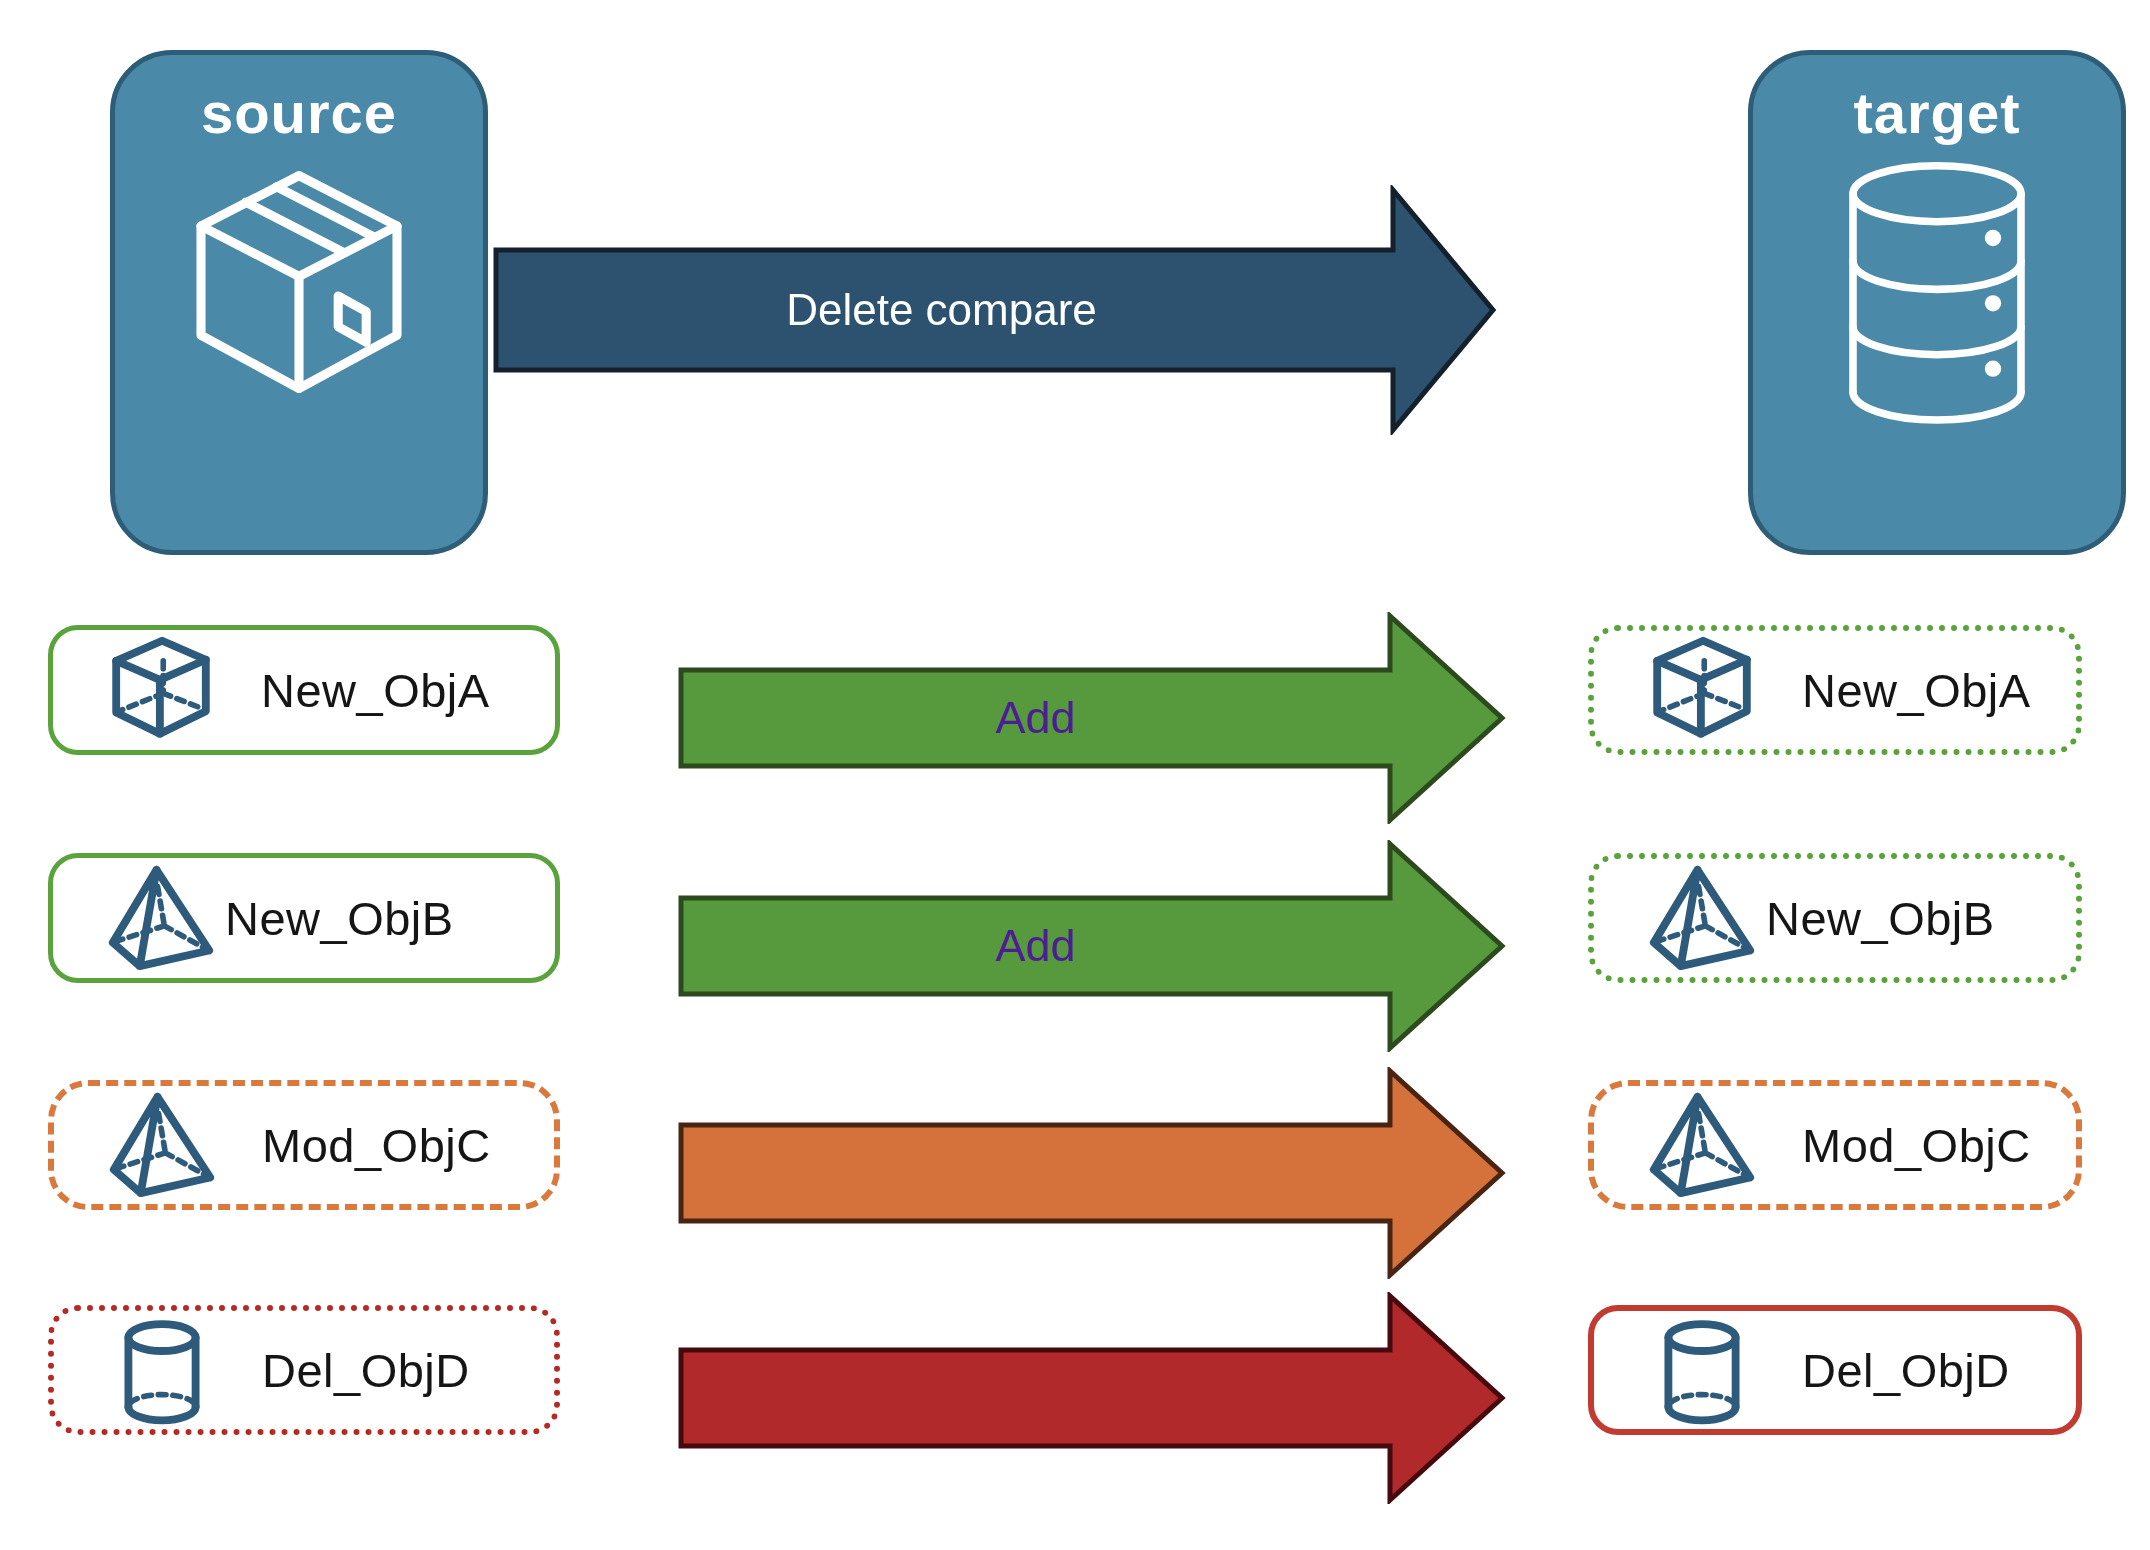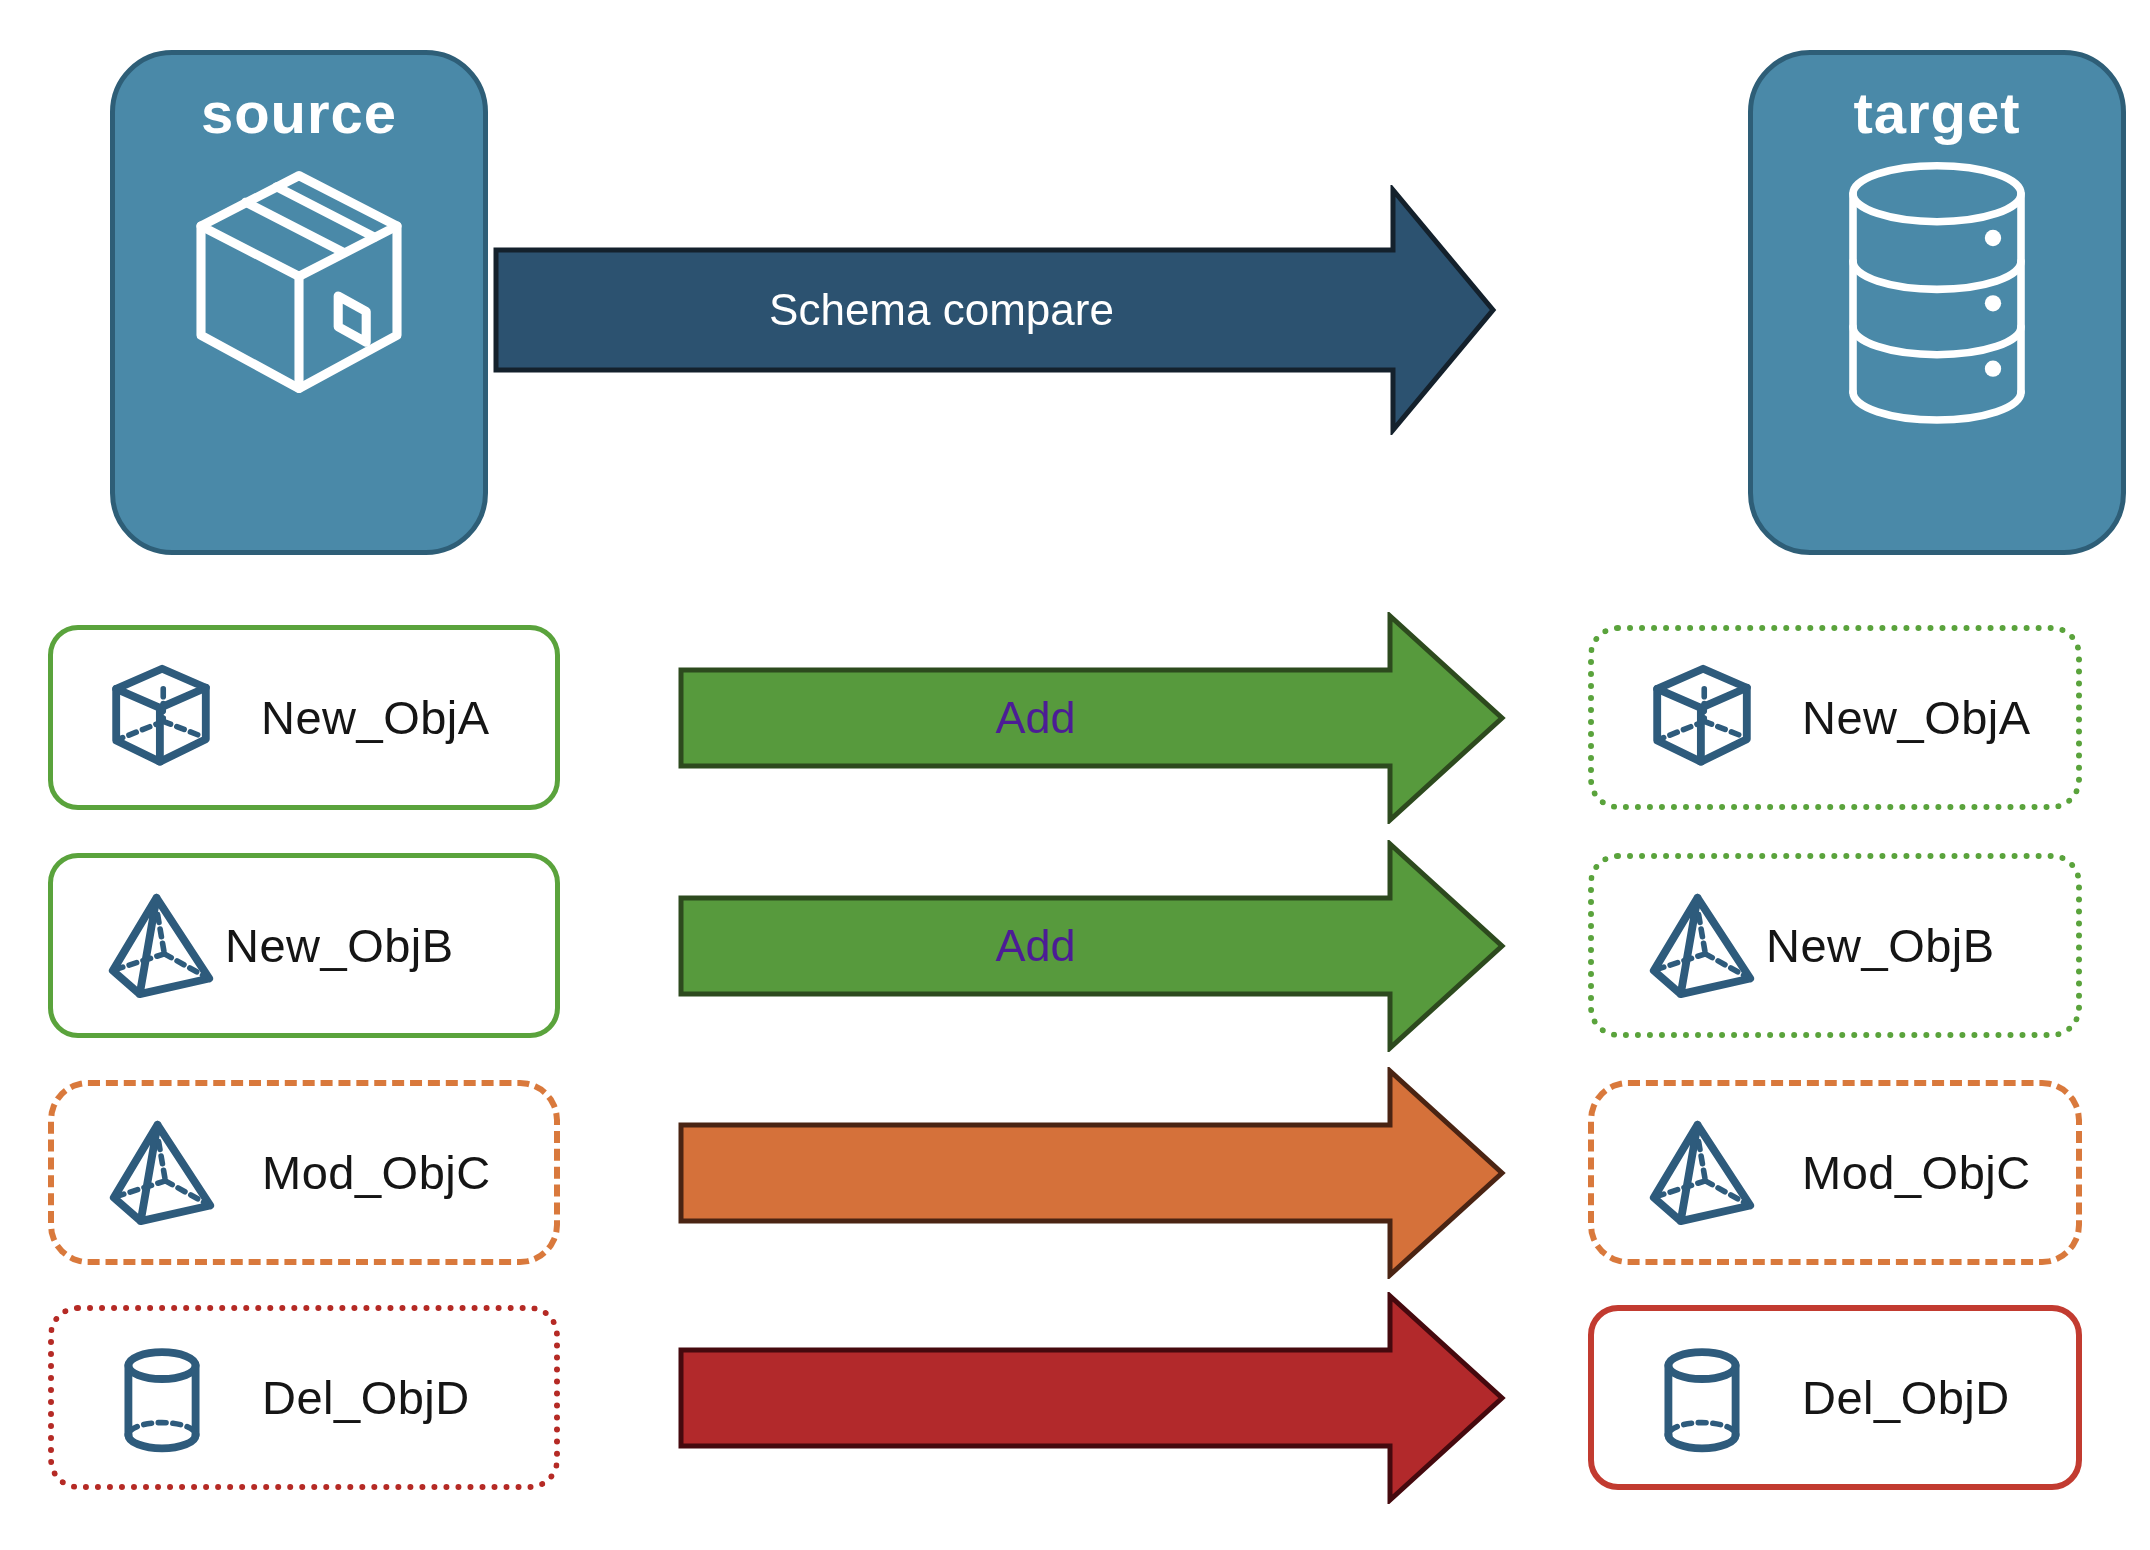--- a/index.html
+++ b/index.html
@@ -40,21 +40,21 @@
     stroke-width:5;stroke-linejoin:miter;
   }
   .schema-arrow-label{
     position:absolute;left:493px;top:250px;width:897px;height:120px;
     display:flex;align-items:center;justify-content:center;
     color:#ffffff;font-size:44px;
   }
 
   
   .obj-card{
-    position:absolute;height:185px;box-sizing:border-box;
+    position:absolute;height:130px;box-sizing:border-box;
     background:#ffffff;border-radius:30px;
     display:flex;align-items:center;
     padding-left:52px;gap:44px;
   }
   .obj-card.left{left:48px;width:512px;}
   .obj-card.right{left:1588px;width:494px;}
   .r1{top:625px;} .r2{top:853px;gap:8px;} .r3{top:1080px;} .r4{top:1305px;}
 
   .b-solid-green {border:5px solid var(--green-outline,#5AA33C);}
   .b-dotted-green{border:6px dotted var(--green-outline,#5AA33C);}
@@ -94,21 +94,21 @@
       <line x1="62" y1="33" x2="132" y2="69"></line>
       <path d="M30,50 L30,128 L100,166 L170,128 L170,50"></path>
       <path d="M100,86 L100,166"></path>
       <polygon points="128,100 148,111 148,133 128,122"></polygon>
     </svg>
   </div>
 
   <svg class="schema-arrow" viewBox="0 0 1005 250">
     <polygon points="3,65 900,65 900,5 1000,125 900,245 900,185 3,185"></polygon>
   </svg>
-  <div class="schema-arrow-label">Schema compare</div>
+  <div class="schema-arrow-label">Delete compare</div>
 
   <div class="node tgt">
     <div class="node-label">target</div>
     <svg class="node-icon db-icon" viewBox="0 0 200 240">
       <ellipse cx="100" cy="34" rx="72" ry="24"></ellipse>
       <path d="M28,34 L28,204"></path>
       <path d="M172,34 L172,204"></path>
       <path d="M28,92 A72,24 0 0 0 172,92"></path>
       <path d="M28,148 A72,24 0 0 0 172,148"></path>
       <path d="M28,204 A72,24 0 0 0 172,204"></path>

